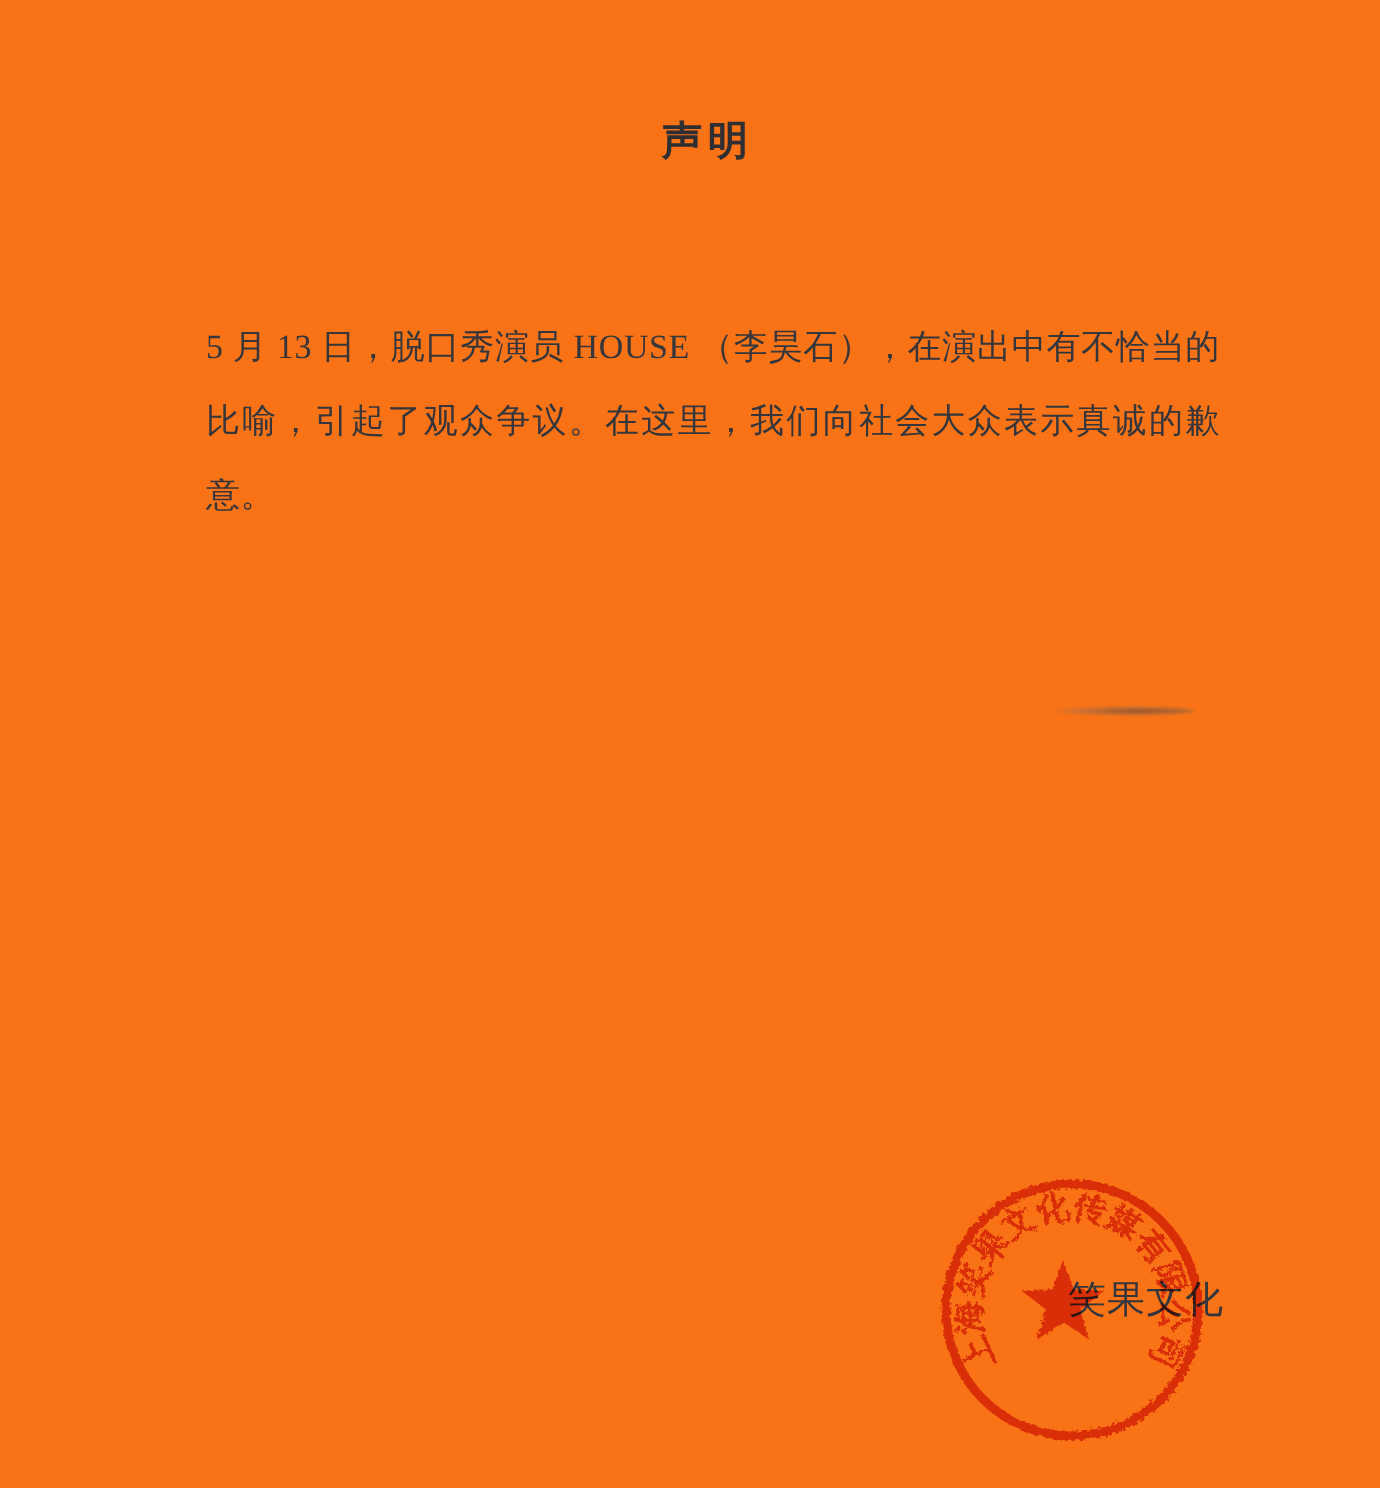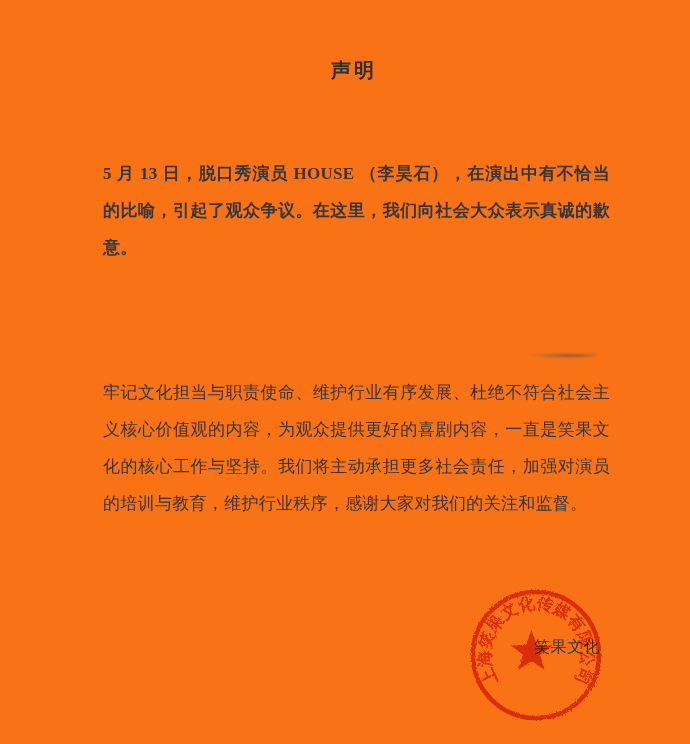--- a/index.html
+++ b/index.html
@@ -28,35 +28,35 @@
     position:absolute;
     left:103px;
     width:507px;
     font-size:17px;
     line-height:37px;
     color:#35353b;
     text-align:justify;
     text-justify:inter-ideograph;
     letter-spacing:0.3px;
   }
-  .p1{top:155px;font-weight:bold;}
+  .p1{top:155px;}
   .p2{top:263px;}
   .p3{top:374px;}
   .smudge{
     position:absolute;
     left:527px; top:353px;
     width:70px; height:5px;
     border-radius:50%;
     background:radial-gradient(ellipse at 62% 50%, rgba(55,55,58,0.55), rgba(110,110,115,0.28) 55%, rgba(160,160,160,0) 78%);
     filter:blur(0.8px);
   }
   .signature{
     position:absolute;
     left:534px; top:637px;
-    font-size:16px;
+    font-size:19px;
     letter-spacing:0.5px;
     color:#35353b;
     white-space:nowrap;
   }
   .doc-date{
     position:absolute;
     left:465px; top:678px;
     font-size:17px;
     letter-spacing:1px;
     color:#35353b;
@@ -80,21 +80,20 @@
 
 <div class="page">
 
   <h1 class="doc-title">声明</h1>
 
   <div class="para p1">5 月 13 日，脱口秀演员 HOUSE （李昊石），在演出中有不恰当的比喻，引起了观众争议。在这里，我们向社会大众表示真诚的歉意。</div>
 
 
   <div class="smudge"></div>
 
-  <div class="para p3">牢记文化担当与职责使命、维护行业有序发展、杜绝不符合社会主义核心价值观的内容，为观众提供更好的喜剧内容，一直是笑果文化的核心工作与坚持。我们将主动承担更多社会责任，加强对演员的培训与教育，维护行业秩序，感谢大家对我们的关注和监督。</div>
 
   <div class="signature">笑果文化</div>
 
 
   <svg class="seal" viewBox="0 0 170 170">
     <defs>
       <filter id="inkrough" x="-10%" y="-10%" width="120%" height="120%">
         <feTurbulence type="fractalNoise" baseFrequency="0.55" numOctaves="2" result="n"></feTurbulence>
         <feDisplacementMap in="SourceGraphic" in2="n" scale="3.2"></feDisplacementMap>
       </filter>

